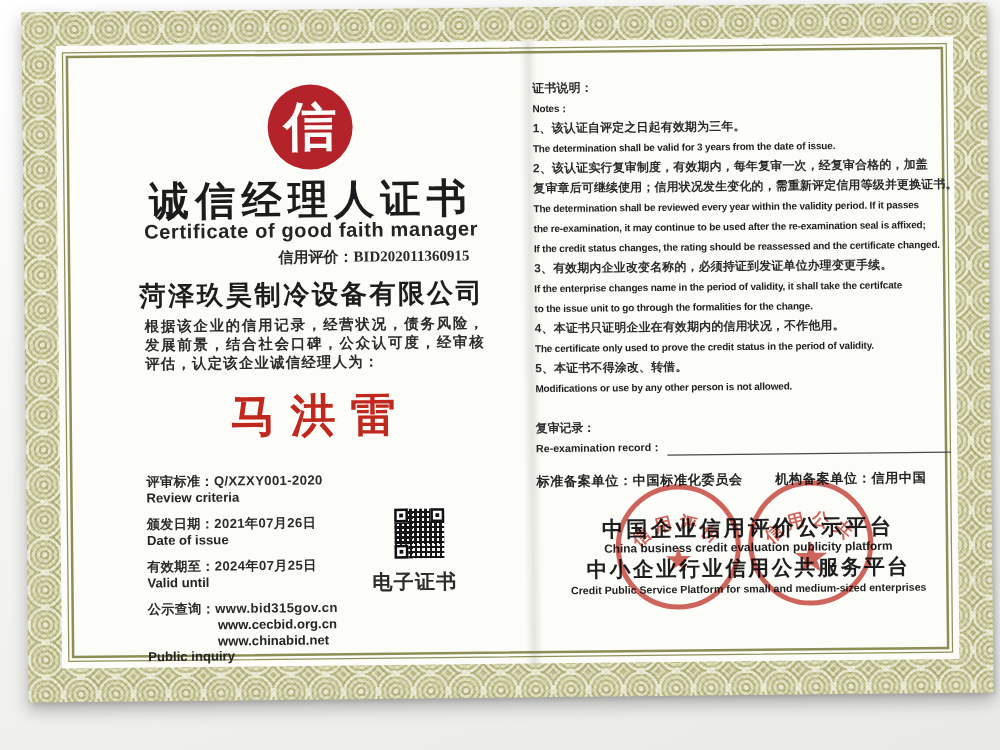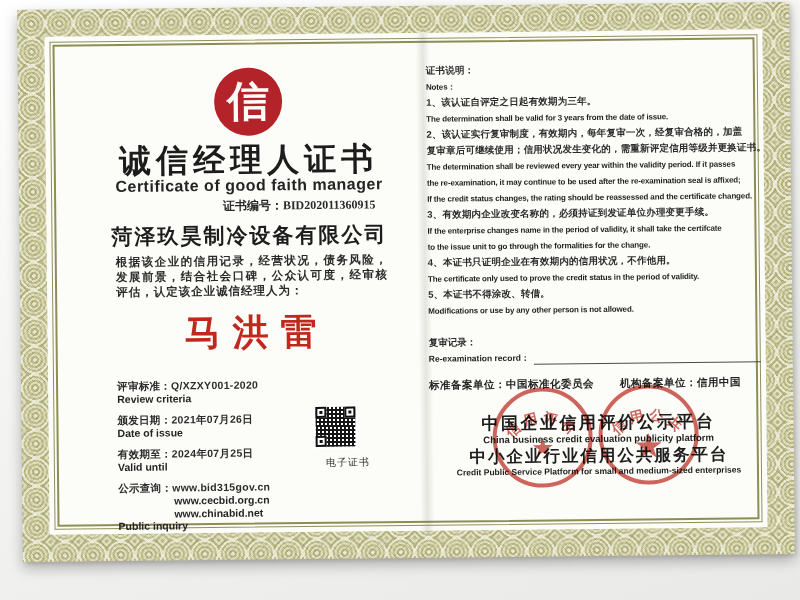--- a/index.html
+++ b/index.html
@@ -80,22 +80,22 @@
     position:absolute; left:292px; top:398px; width:44px; height:44px;
     background-color:#fff; border:2px solid #fff;
     background-image:
       repeating-linear-gradient(0deg, #161616 0 2px, transparent 2px 4px),
       repeating-linear-gradient(90deg, #161616 0 2px, #ffffff 2px 4px);
   }
   .qr .f { position:absolute; width:11px; height:11px; border:2px solid #111; background:#fff; }
   .qr .f::after { content:''; position:absolute; inset:2px; background:#111; }
   .qr .f-tl { left:0; top:0; } .qr .f-tr { right:0; top:0; } .qr .f-bl { left:0; bottom:0; }
   .qr-caption {
-    position:absolute; left:290px; top:449px; width:72px; text-align:center;
-    font-size:10px; font-weight:normal; color:#2b2b2b; letter-spacing:1px;
+    position:absolute; left:274px; top:449px; width:72px; text-align:center;
+    font-size:16px; font-weight:bold; color:#2b2b2b; letter-spacing:1px;
   }
   
   .notes { position:absolute; left:408px; top:57px; width:342px; }
   .note-line { height:16px; display:flex; align-items:center; }
   .note-cn { font-size:9.5px; font-weight:bold; color:#2b2b2b; letter-spacing:.2px; }
   .note-en { font-size:8px; font-weight:600; color:#1f1f1f; letter-spacing:-.15px; }
   .review { position:absolute; left:408px; top:331px; width:338px; }
   .review .r-cn { font-size:9.5px; font-weight:bold; color:#2b2b2b; height:17px; }
   .review .r-en { font-size:8.5px; font-weight:600; color:#1f1f1f; display:flex; align-items:flex-end; }
   .review .r-line { flex:1; border-bottom:1px solid #4a4a4a; height:10px; margin-left:4px; margin-right:6px; }
@@ -120,21 +120,21 @@
 <div class="photo">
   <div class="cert">
     <div class="paper"></div>
     <div class="frame"></div>
     <div class="fold"></div>
 
     <div class="logo">信</div>
     <div class="title-cn">诚信经理人证书</div>
     <div class="title-en">Certificate of good faith manager</div>
     <div class="cert-no">
-      <span>证书编号：</span><span>BID202011360915</span>
+      <span>信用评价：</span><span>BID202011360915</span>
     </div>
     <div class="company">菏泽玖昊制冷设备有限公司</div>
     <div class="body-text">根据该企业的信用记录，经营状况，债务风险，发展前景，结合社会口碑，公众认可度，经审核评估，认定该企业诚信经理人为：</div>
     <div class="awardee">马洪雷</div>
 
     <div class="details">
       <div class="d-row">
         <div class="d-cn">评审标准：Q/XZXY001-2020</div>
         <div class="d-en">Review criteria</div>
       </div>

